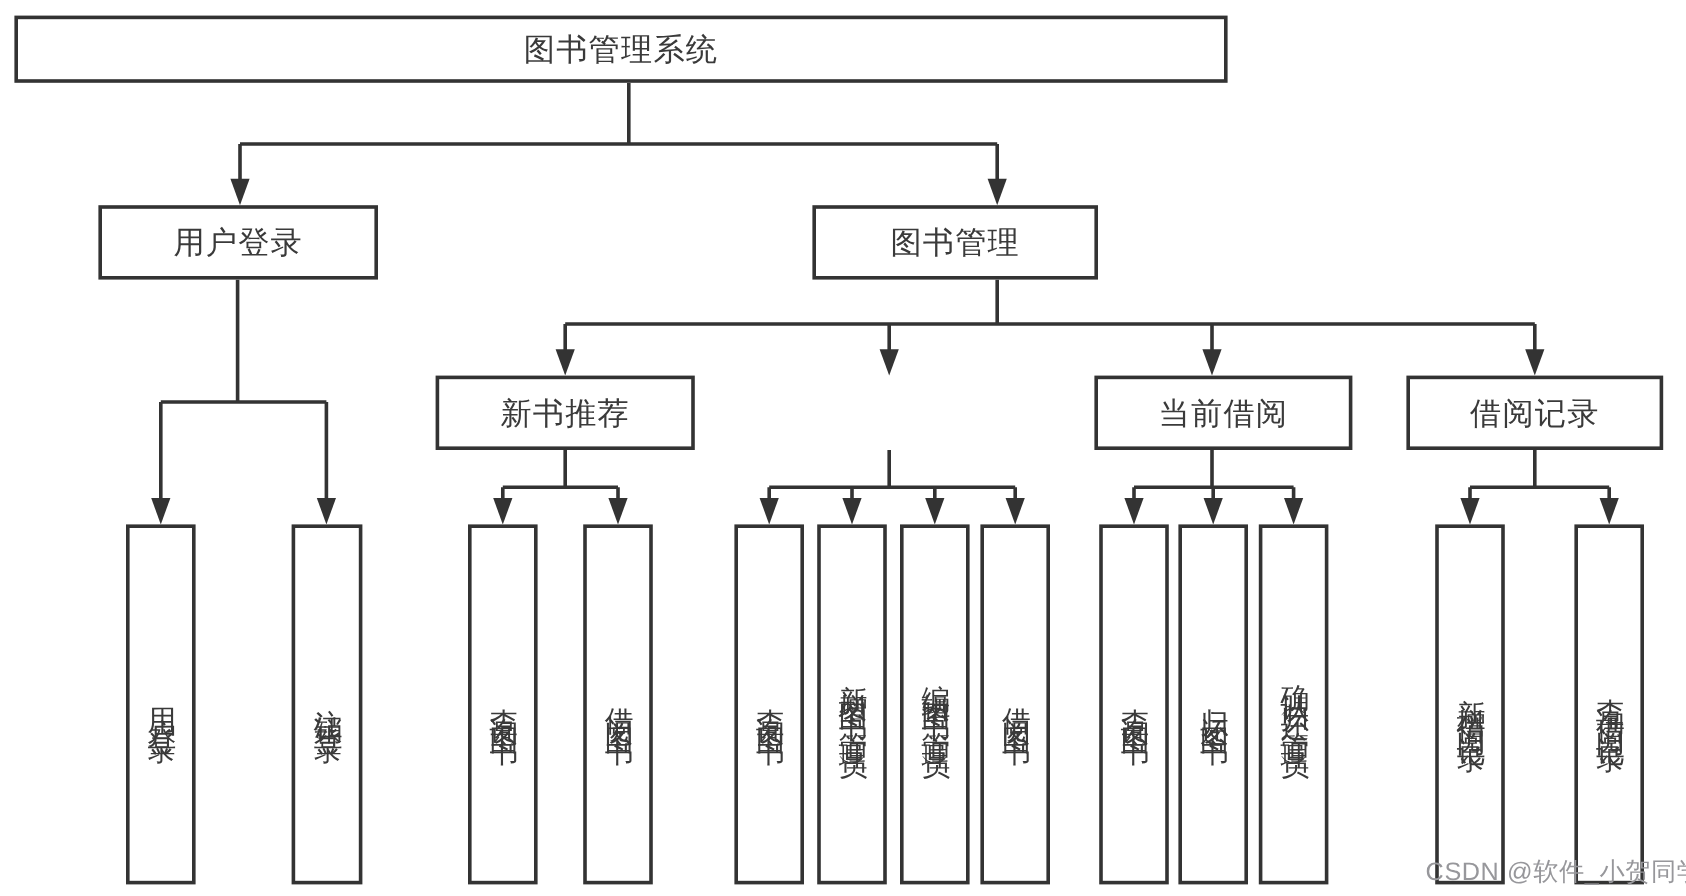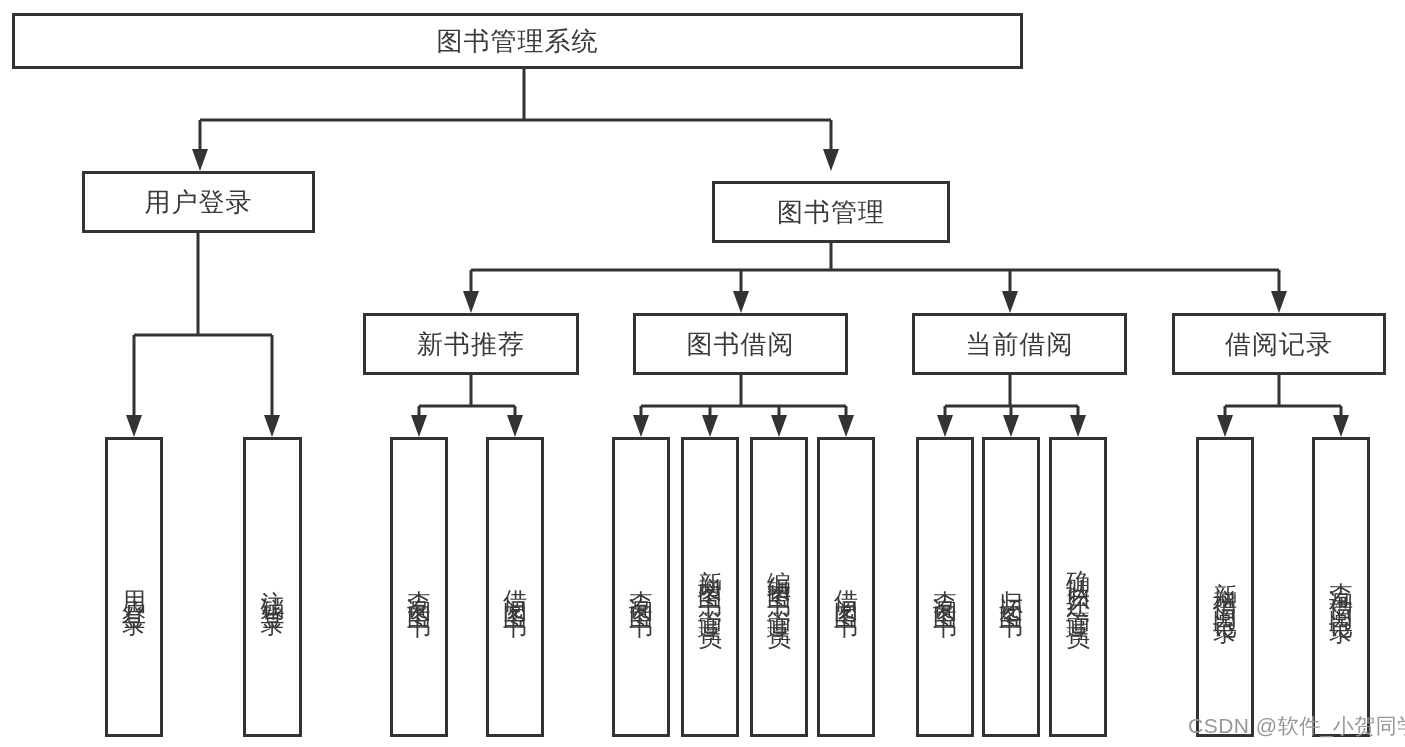--- a/index.html
+++ b/index.html
@@ -116,29 +116,26 @@
     </g>
   </svg>
 
   <div class="node hbox" style="left:12px; top:13px; width:1011px; height:56px;">
     <span>图书管理系统</span>
   </div>
 
   <div class="node hbox" style="left:82px; top:171px; width:233px; height:62px;">
     <span>用户登录</span>
   </div>
-  <div class="node hbox" style="left:712px; top:171px; width:238px; height:62px;margin-top:10px;">
+  <div class="node hbox" style="left:677px; top:171px; width:238px; height:62px;">
     <span>图书管理</span>
   </div>
 
   <div class="node hbox" style="left:363px; top:313px; width:216px; height:62px;font-family:Liberation Mono, monospace;">
     <span>新书推荐</span>
-  </div>
-  <div class="node hbox" style="left:633px; top:313px; width:215px; height:62px;">
-    <span>图书借阅</span>
   </div>
   <div class="node hbox" style="left:912px; top:313px; width:215px; height:62px;">
     <span>当前借阅</span>
   </div>
   <div class="node hbox" style="left:1172px; top:313px; width:214px; height:62px;">
     <span>借阅记录</span>
   </div>
 
   <div class="node vbox" style="left:105px; top:437px; width:58px; height:300px;">
     <span class="vtext">用户登录</span>

